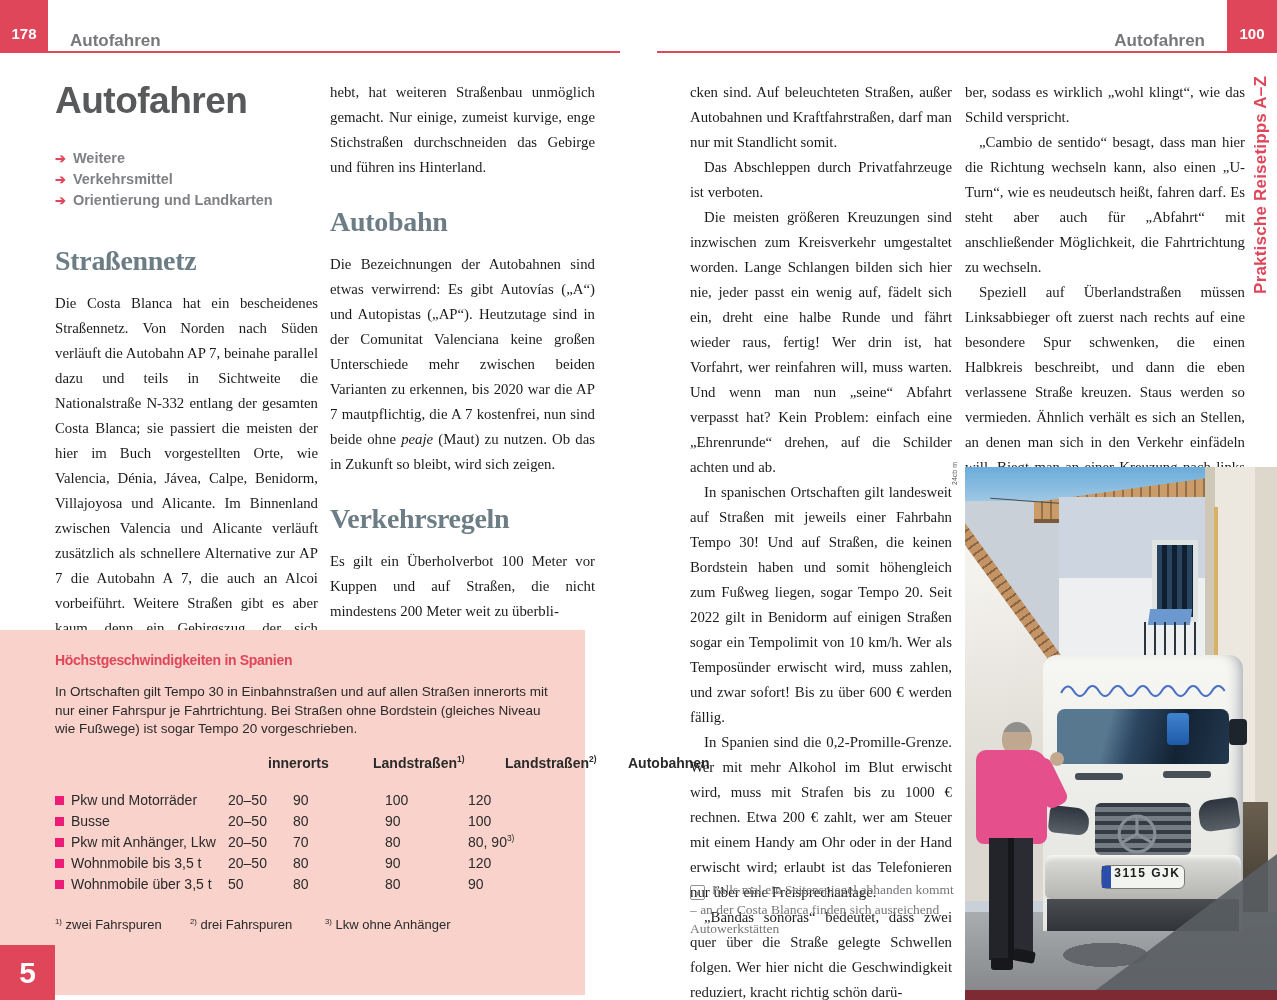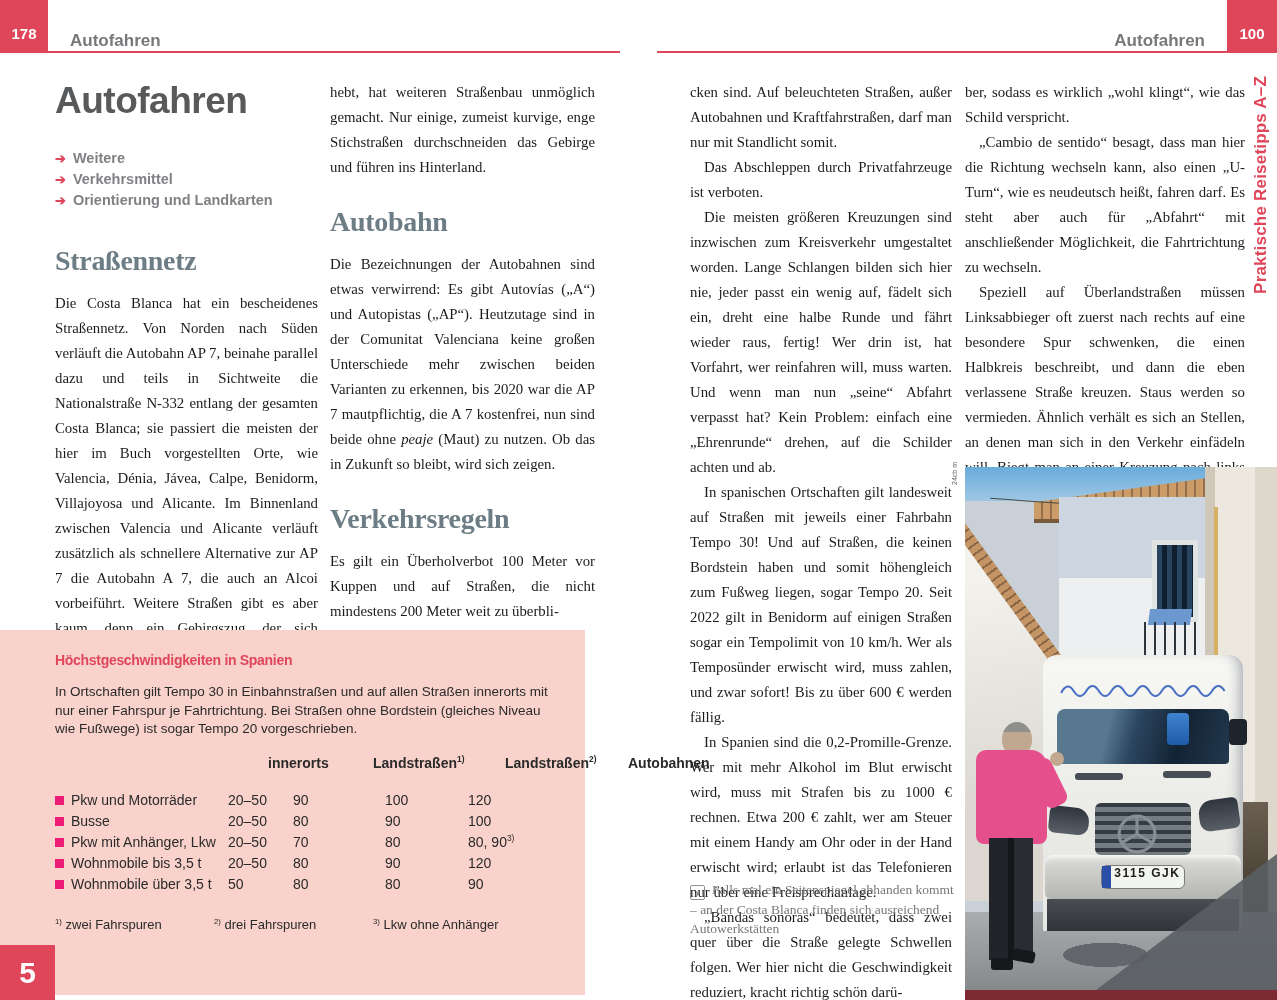--- a/index.html
+++ b/index.html
@@ -56,21 +56,21 @@
     font-family:"Liberation Sans",sans-serif;}
   .sb-title{font-weight:bold;font-size:14px;color:var(--accent,#e0465a);letter-spacing:-0.3px;}
   .sb-intro{margin:15px 0 0 0;font-size:13.5px;line-height:18.5px;color:#2a2a2a;width:505px;}
   .sb-table{margin-top:14px;}
   .sp-row{display:grid;grid-template-columns:173px 65px 92px 83px 1fr;align-items:baseline;
     line-height:21px;white-space:nowrap;}
   .sp-head{font-weight:bold;font-size:14px;margin-bottom:16px;gap:40px;}
   .sp-cell{font-size:14px;color:#2a2a2a;}
   .sp-label{font-size:14px;display:flex;align-items:center;color:#2a2a2a;}
   .bullet{width:9px;height:9px;background:var(--magenta,#ed1d77);display:inline-block;margin-right:7px;flex:none;}
-  .sb-foot{display:flex;margin-top:22px;font-size:13px;color:#2a2a2a;gap:24px;}
+  .sb-foot{display:flex;margin-top:22px;font-size:13px;color:#2a2a2a;}
   .fn{width:135px;}
   .fn:last-child{width:auto;}
 
   
   .chapter-tab{position:absolute;left:0;top:945px;width:55px;height:55px;background:var(--accent,#e0465a);
     color:#fff;font-family:"Liberation Sans",sans-serif;font-weight:bold;font-size:30px;
     display:flex;align-items:center;justify-content:center;}
   .side-tab{position:absolute;right:6px;top:76px;writing-mode:vertical-rl;transform:rotate(180deg);
     font-family:"Liberation Sans",sans-serif;font-weight:bold;font-size:17px;
     color:var(--accent,#e0465a);letter-spacing:0.2px;}

